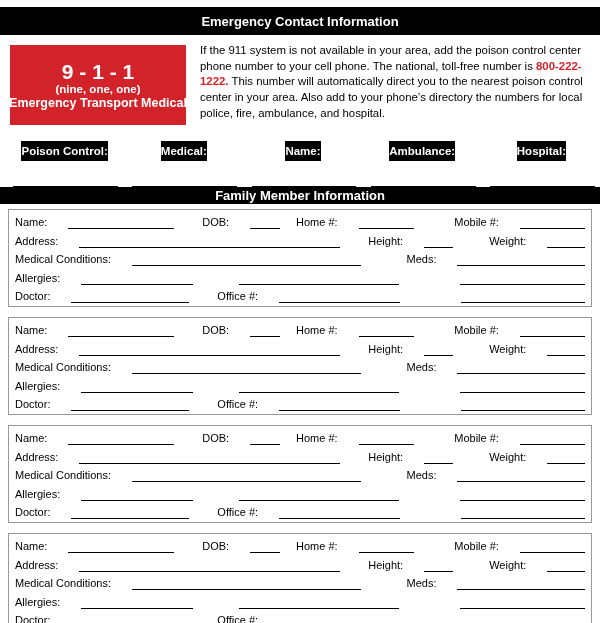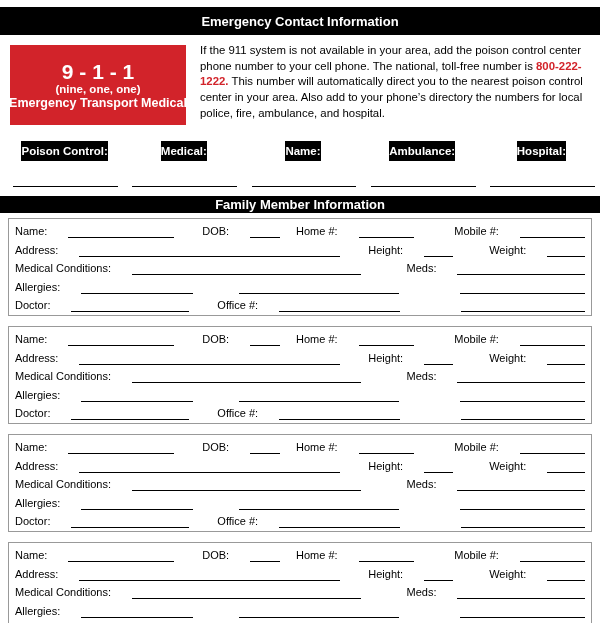--- a/index.html
+++ b/index.html
@@ -17,21 +17,21 @@
     padding-top:7px;
   }
   
   .section-bar{
     background:var(--bar);
     color:#fff;
     height:28px;
     display:flex;align-items:center;justify-content:center;
     font-weight:bold;font-size:13px;
   }
-  .family-bar{height:17px;margin-top:9px;}
+  .family-bar{height:17px;margin-top:0;}
   
   .row-911{
     display:flex;
     margin:8px 8px 0 10px;
     gap:14px;
   }
   .box-911{
     margin-top:2px;
     width:176px;min-width:176px;height:80px;
     background:var(--red);

